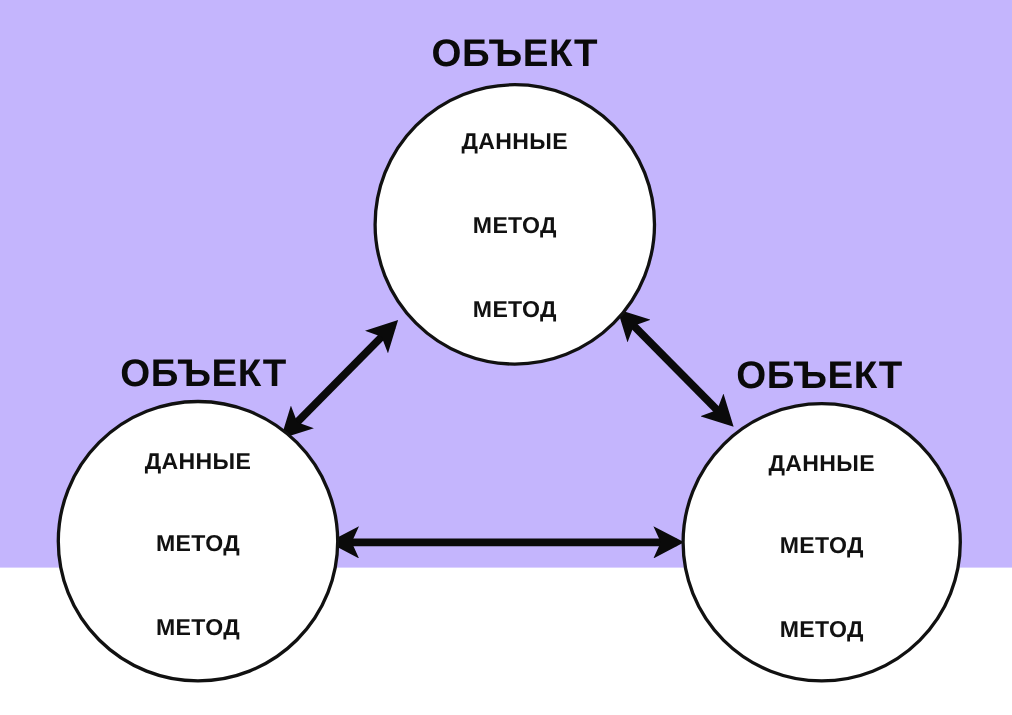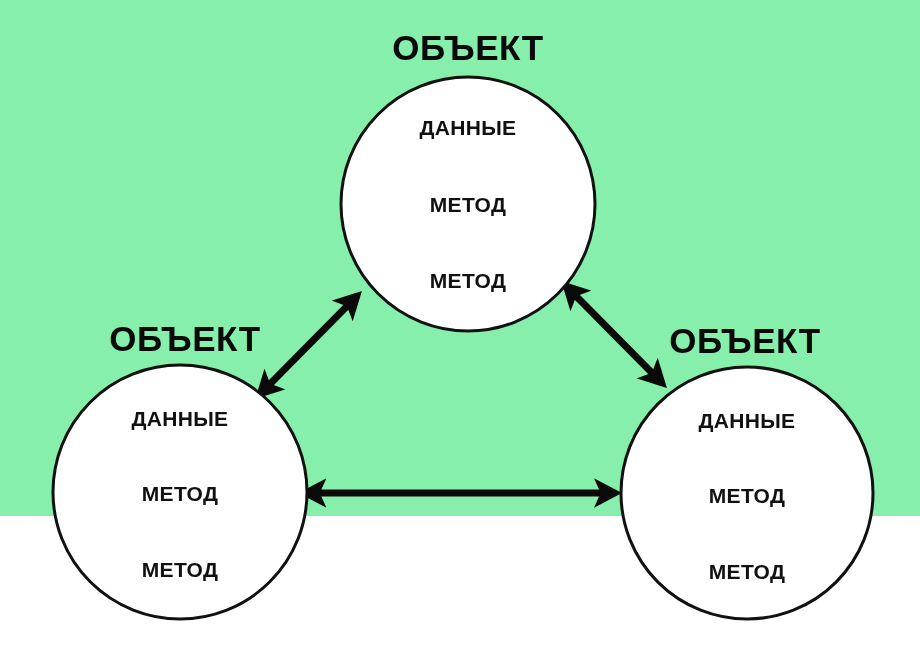--- a/index.html
+++ b/index.html
@@ -9,21 +9,21 @@
   body {
     width: 920px;
     height: 650px;
     overflow: hidden;
     font-family: "Liberation Sans", sans-serif;
   }
   #diagram-root {
     position: relative;
     width: 920px;
     height: 516px;
-    background: #86efac;
+    background: #c4b5fd;
   }
   #diagram-svg {
     position: absolute;
     inset: 0;
     width: 920px;
     height: 650px;
     display: block;
   }
   .obj-title {
     font-family: "Liberation Sans", sans-serif;

